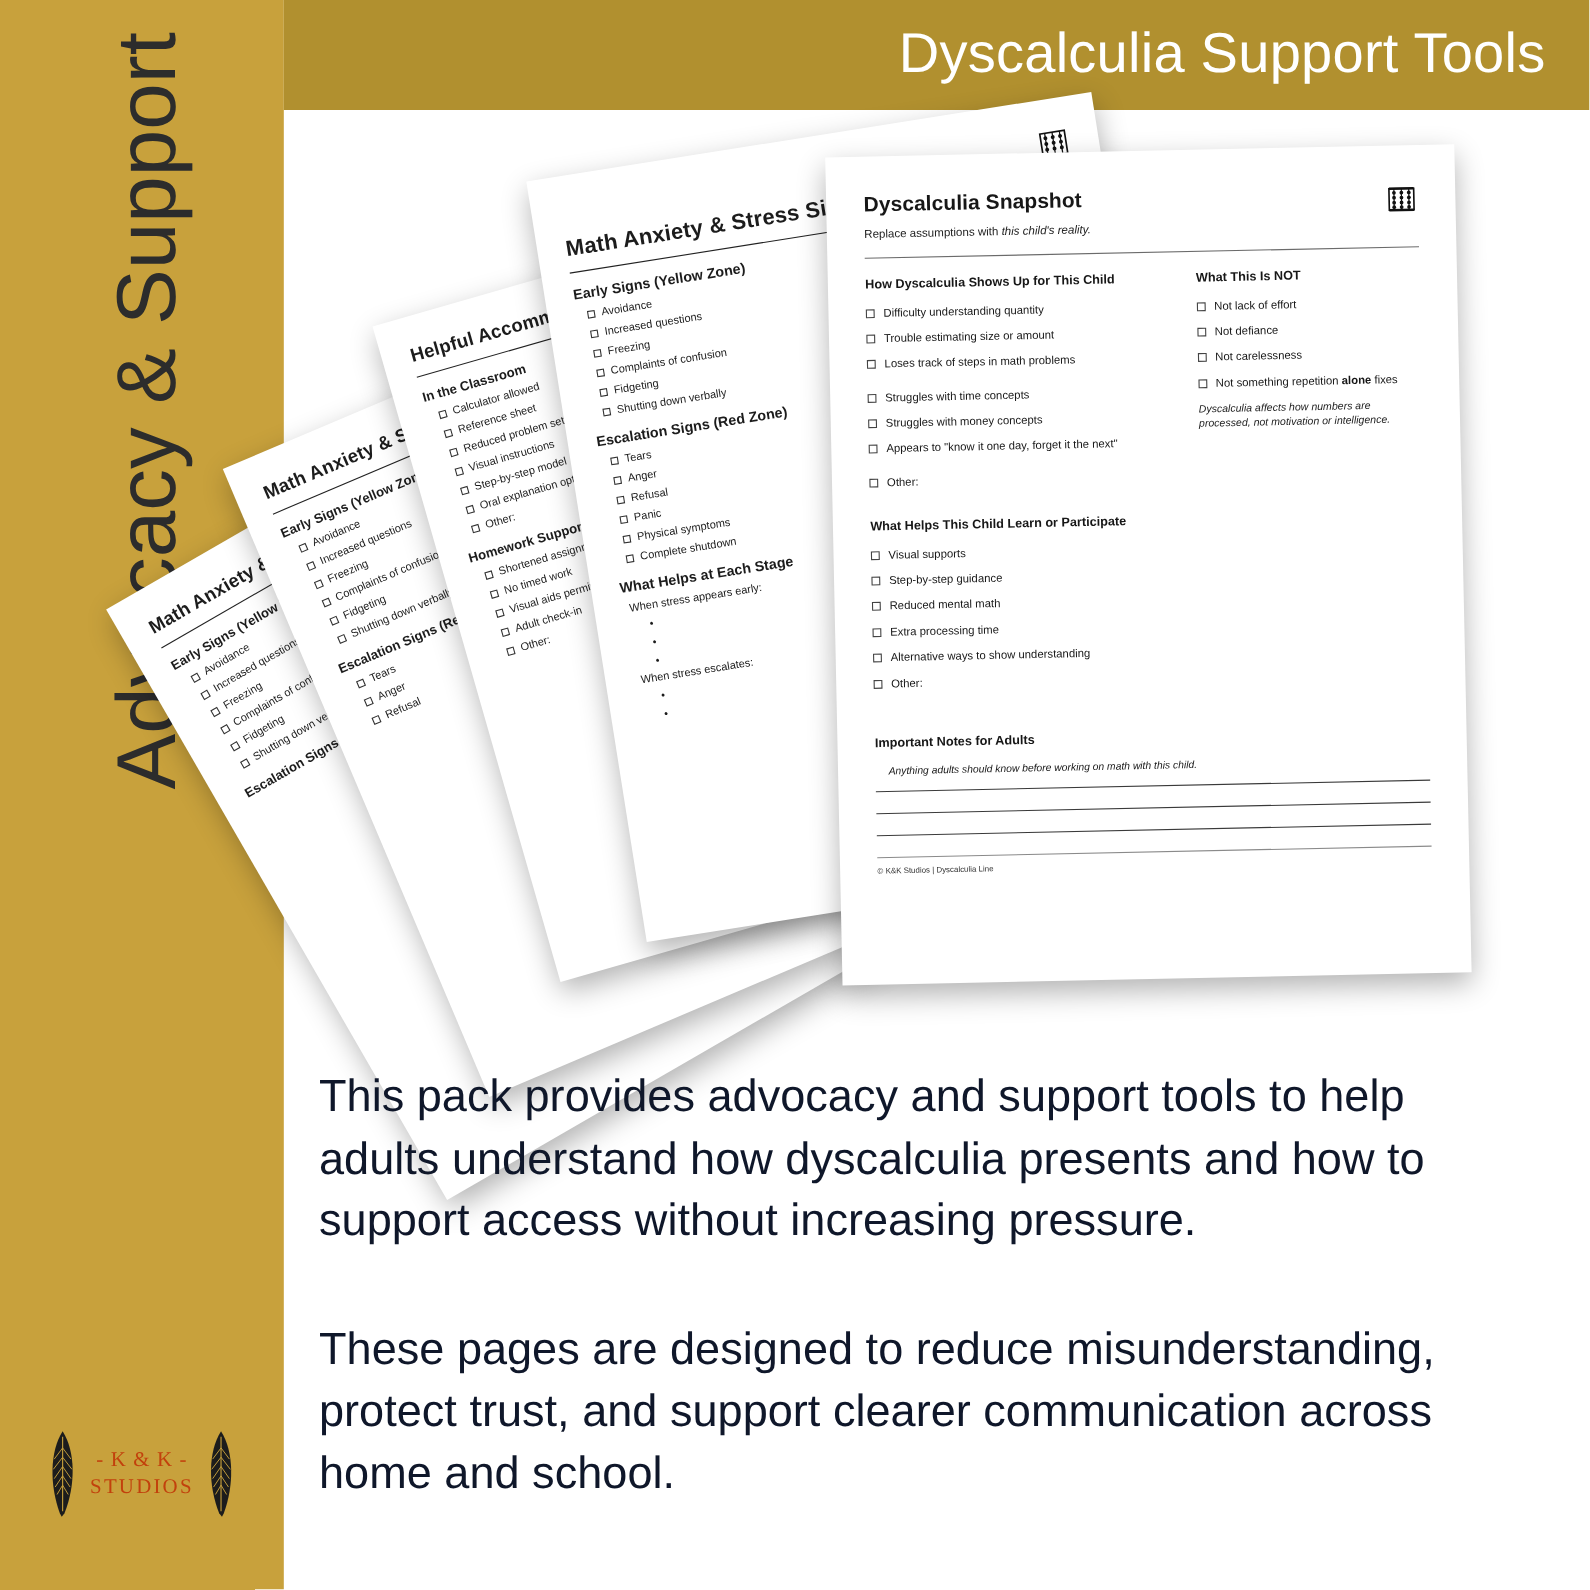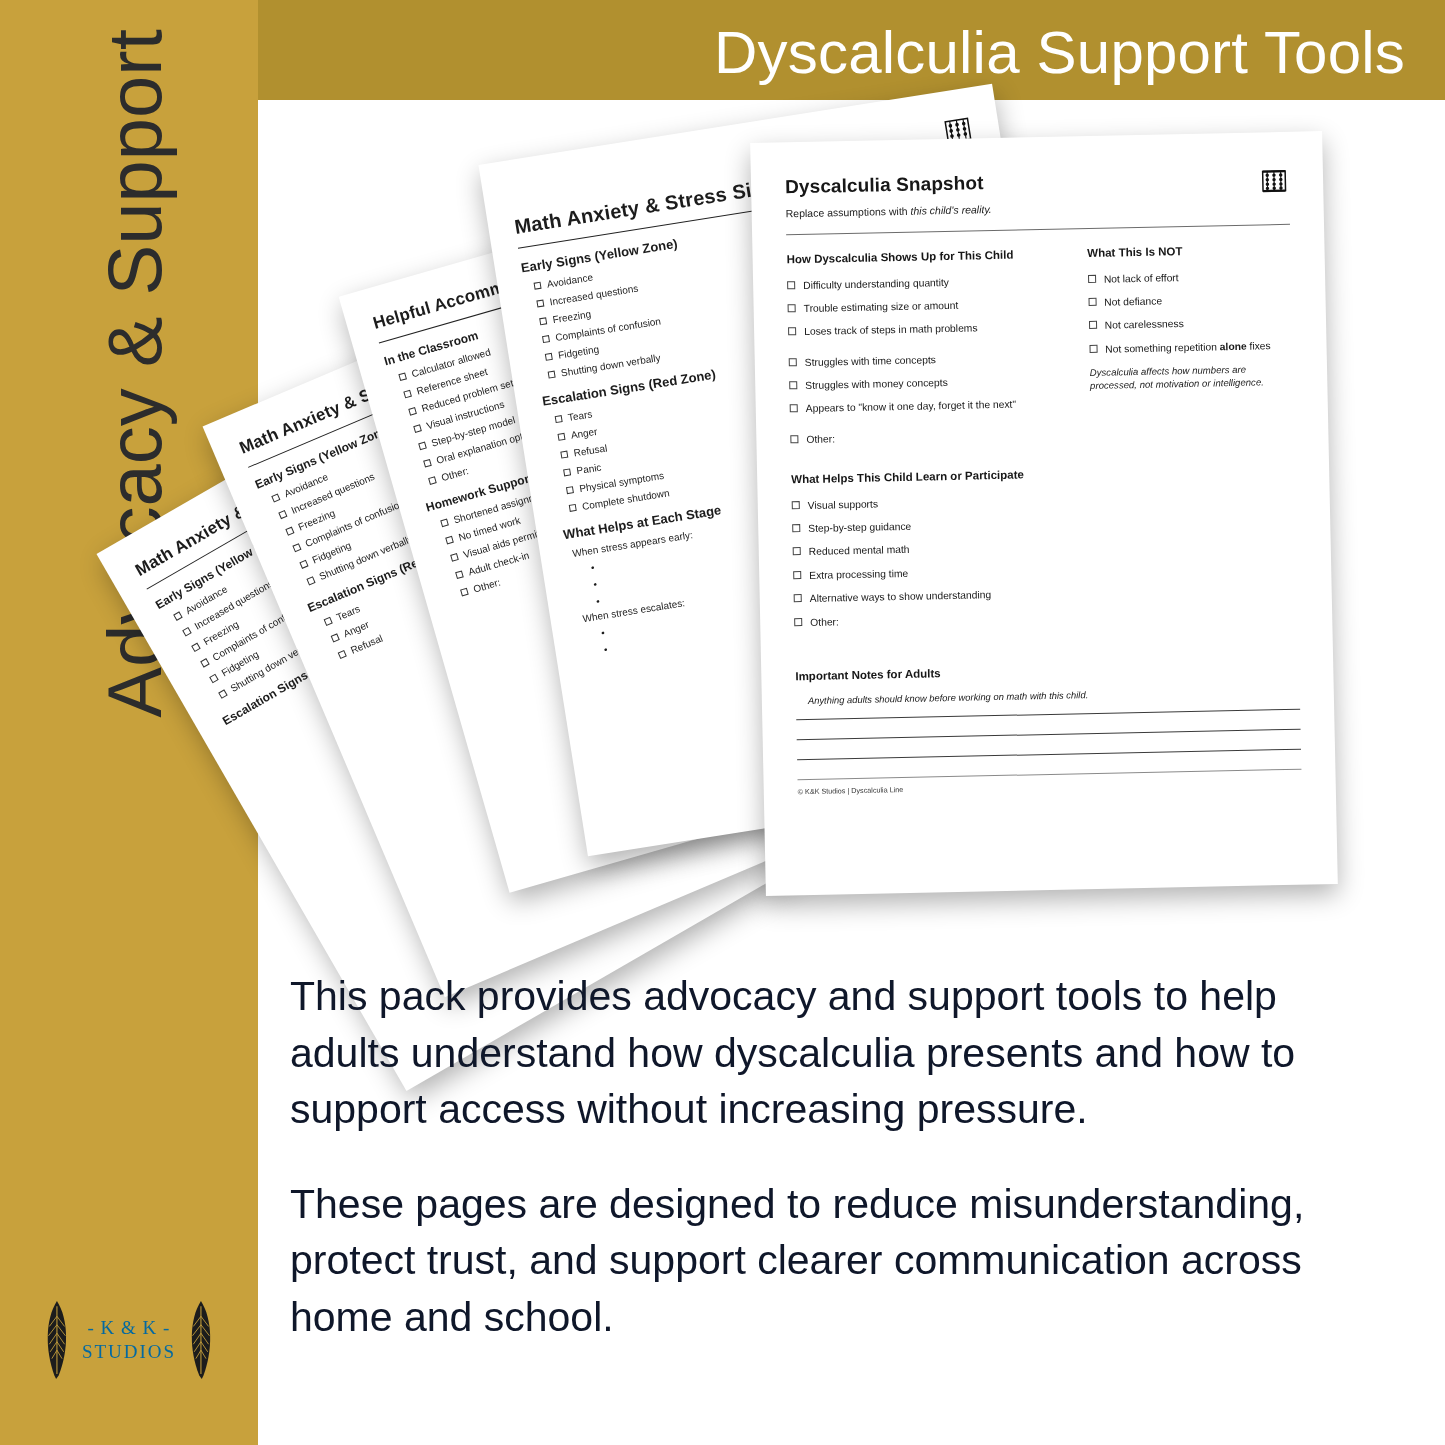--- a/index.html
+++ b/index.html
@@ -23,21 +23,21 @@
   }
   
   .top-band {
     position: absolute; left: 258px; top: 0;
     width: 1187px; height: 100px;
     background: #b1902f;
   }
   .top-title {
     position: absolute; right: 40px; top: 18px;
     color: #ffffff;
-    font-size: 60px;
+    font-size: 51px;
     font-weight: 400;
     letter-spacing: 0.2px;
     white-space: nowrap;
   }
 
   
   .vert-title {
     position: absolute;
     left: -256px; top: 330px;
     width: 780px;
@@ -54,37 +54,37 @@
   .logo-wrap {
     position: absolute;
     left: 40px; bottom: 40px;
     width: 178px; height: 130px;
     display: flex; align-items: center; justify-content: center;
   }
   .logo-feather { width: 34px; height: 86px; }
   .logo-text {
     text-align: center;
     font-family: "Liberation Serif", serif;
-    color: #0369a1;
+    color: #c2410c;
     line-height: 1.25;
     margin: 0 8px;
   }
   .logo-text .l1 { font-size: 19px; letter-spacing: 1px; display:block; }
   .logo-text .l2 { font-size: 19px; letter-spacing: 2px; display:block; }
 
   
   .body-copy {
     position: absolute;
     left: 290px; top: 968px;
     width: 1070px;
     color: #0f172a;
     font-size: 41px;
     line-height: 1.38;
   }
-  .body-copy p + p { margin-top: 38px; }
+  .body-copy p + p { margin-top: 60px; }
 
   
   .stage {
     position: absolute;
     left: 210px; top: 95px;
     width: 1180px; height: 860px;
   }
   .sheet {
     position: absolute;
     background: #ffffff;

